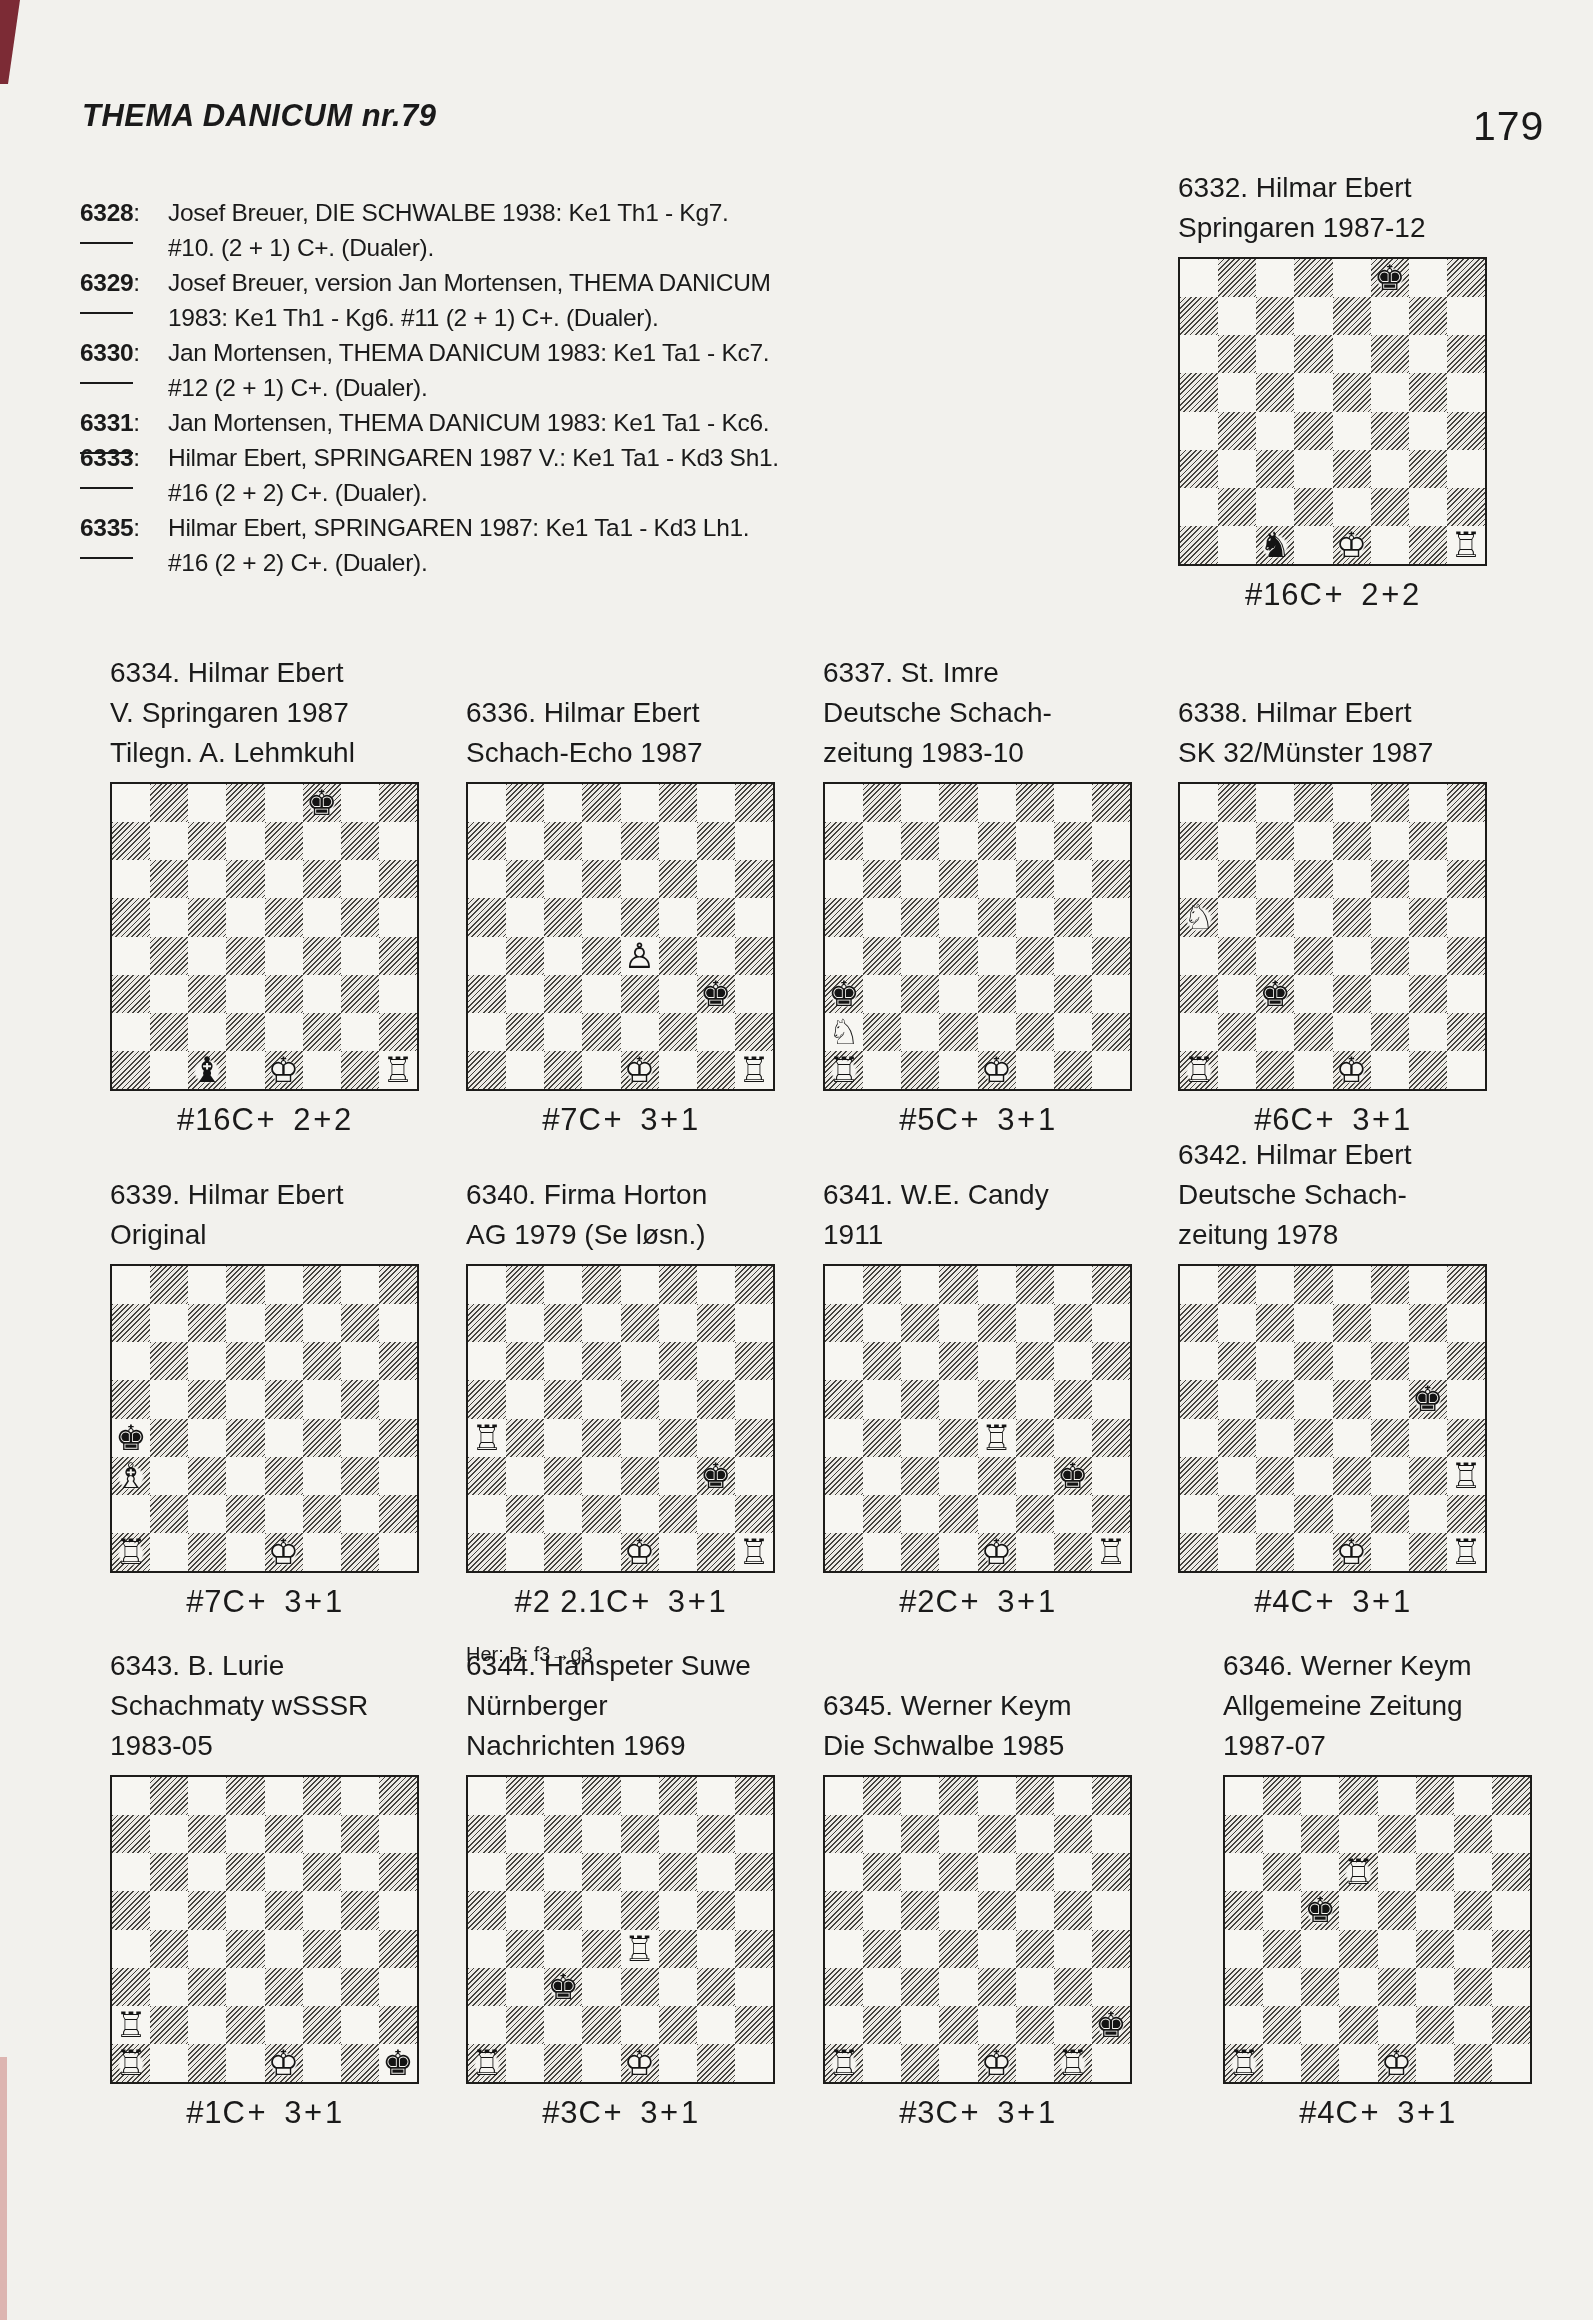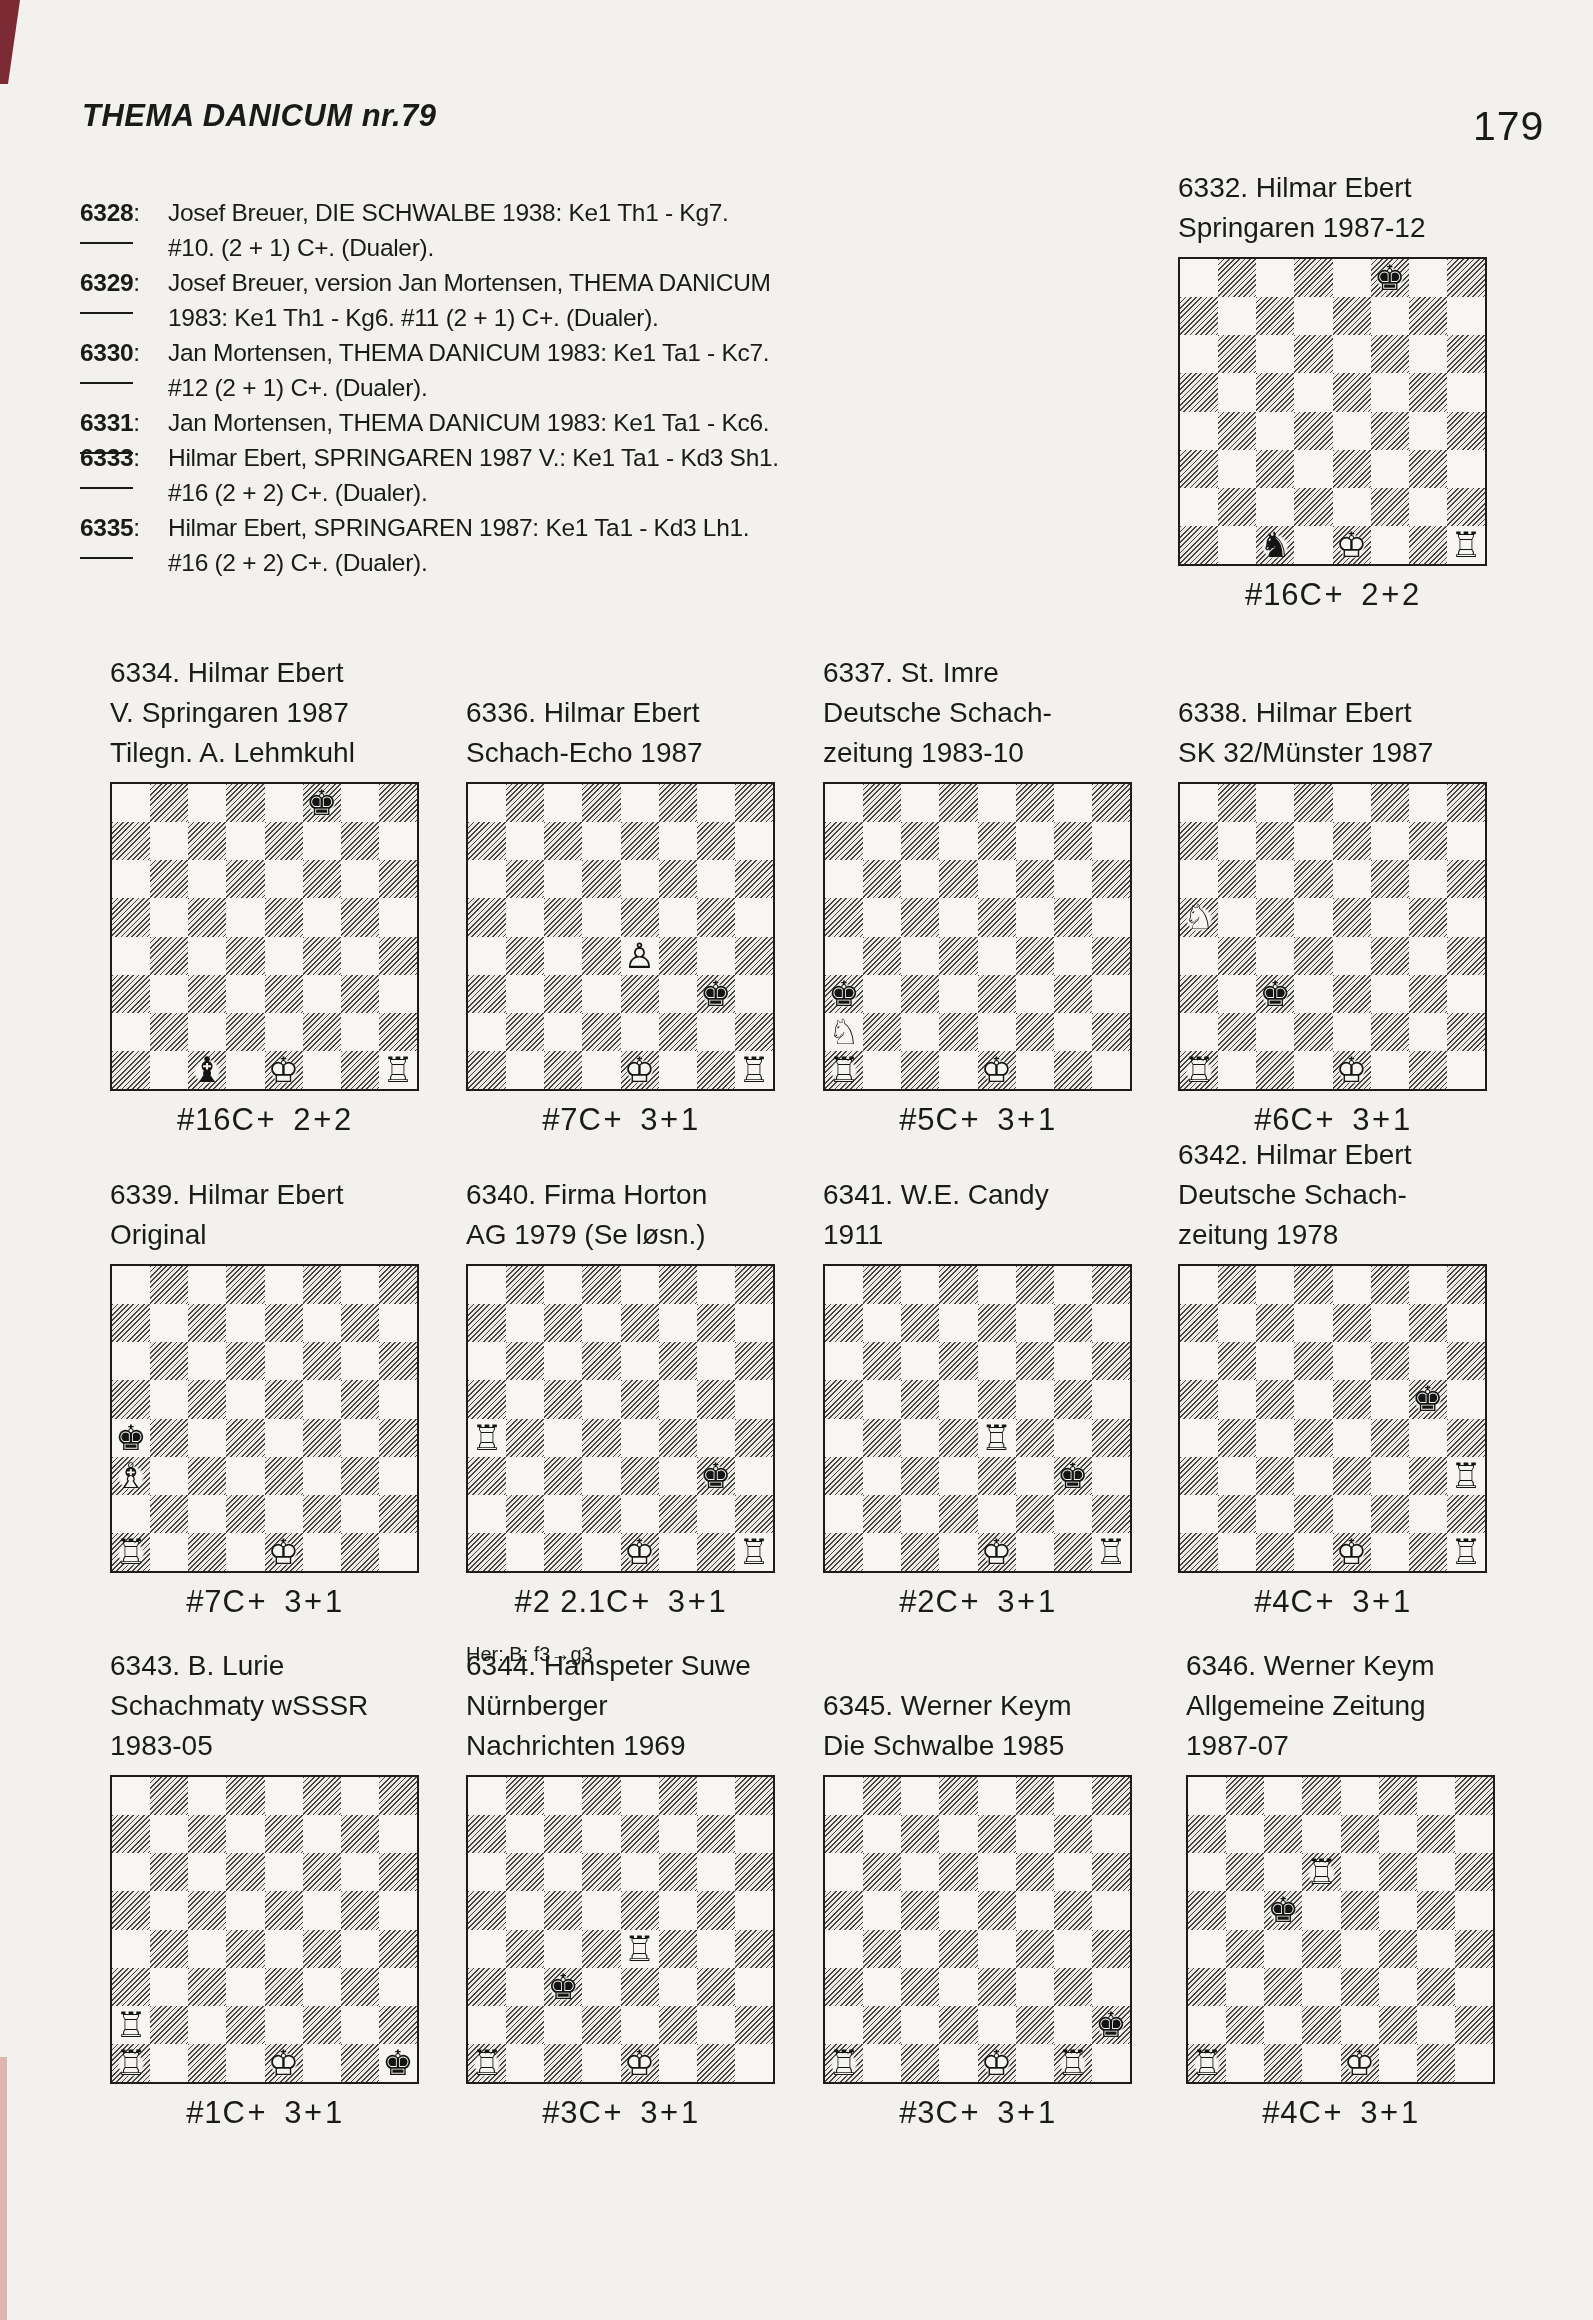--- a/index.html
+++ b/index.html
@@ -1093,21 +1093,21 @@
           <span class="piece">♖</span>
         </div>
         <div class="sq light"></div>
       </div>
     <div class="caption">
         <span class="cap-left">#3</span>
         <span class="cap-right">C+ 3+1</span>
       </div>
   </div>
 
-  <div class="diagram" style="left:1186px;top:1646px">
+  <div class="diagram" style="left:1223px;top:1646px">
     <div class="dlabel">6346. Werner Keym</div>
     <div class="dlabel">Allgemeine Zeitung</div>
     <div class="dlabel">1987-07</div>
     <div class="board">
         <div class="sq light"></div>
         <div class="sq dark"></div>
         <div class="sq light"></div>
         <div class="sq dark"></div>
         <div class="sq light"></div>
         <div class="sq dark"></div>

